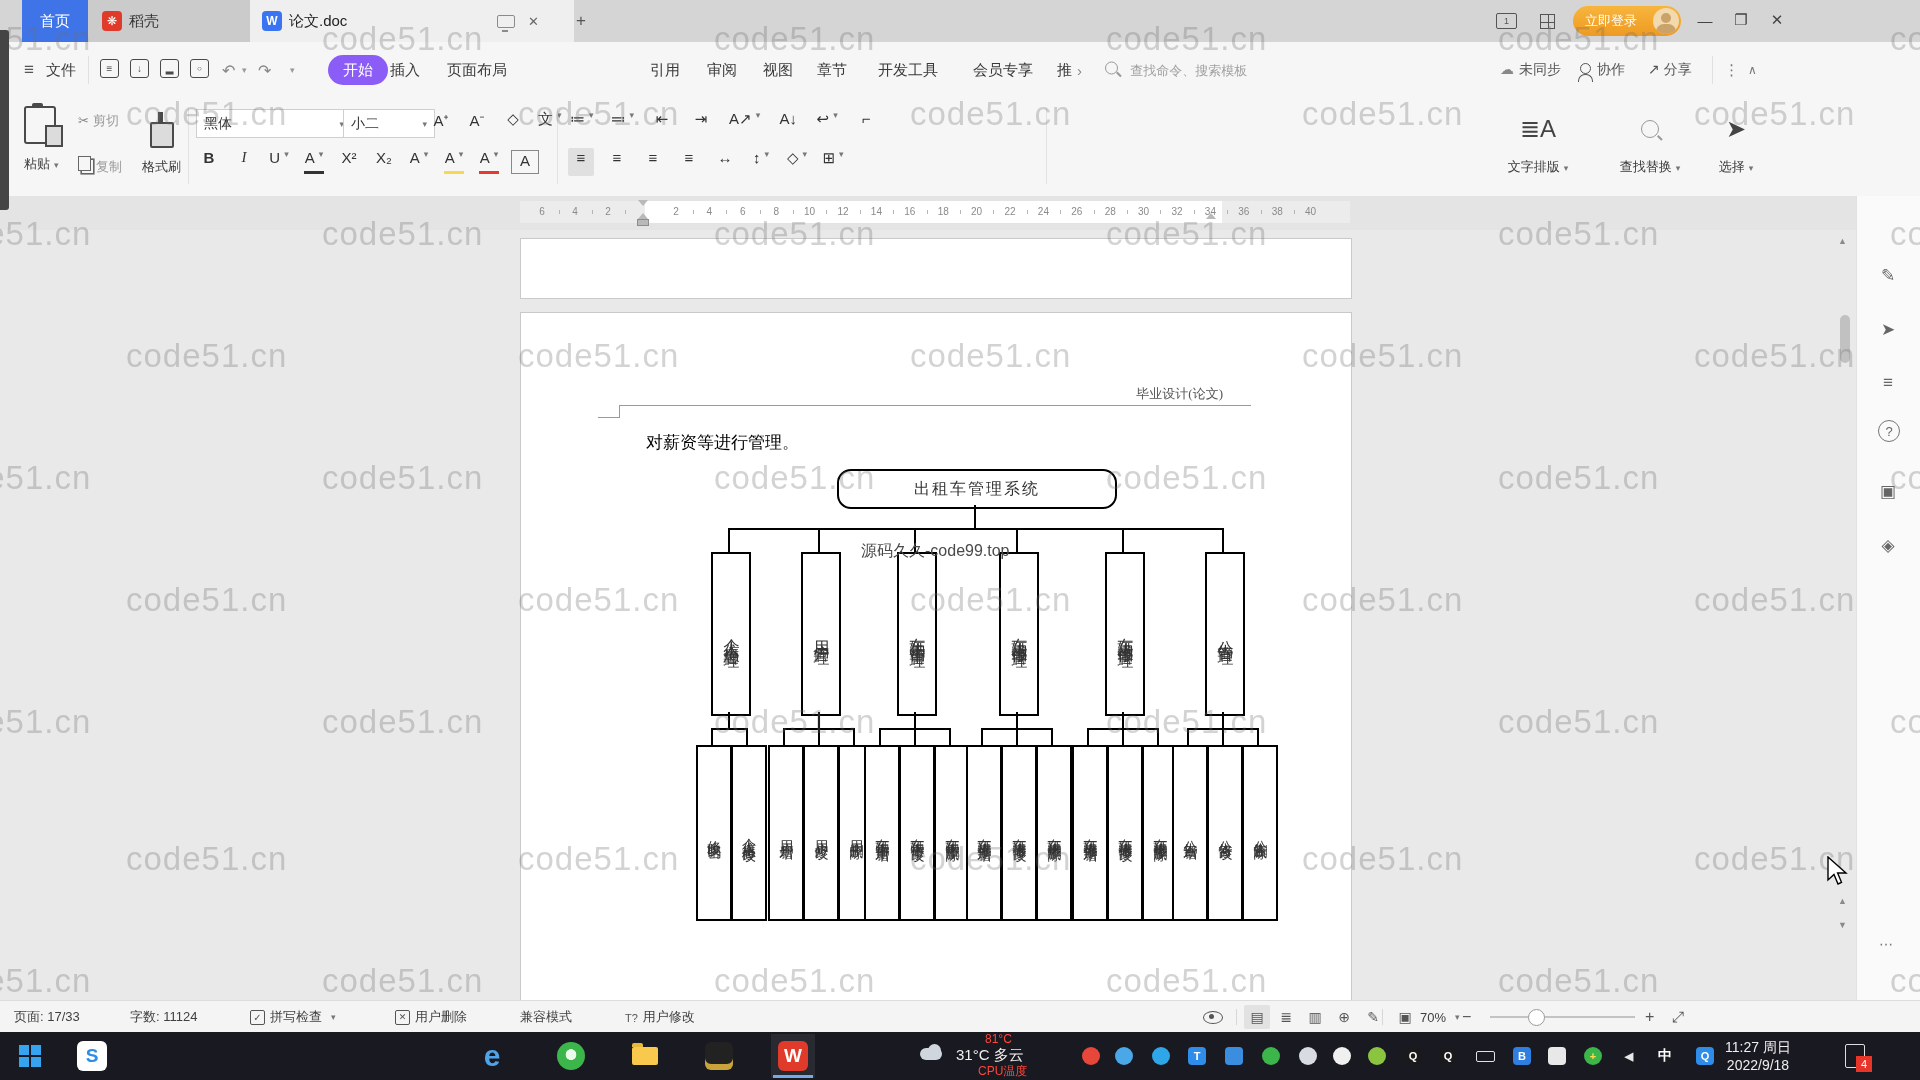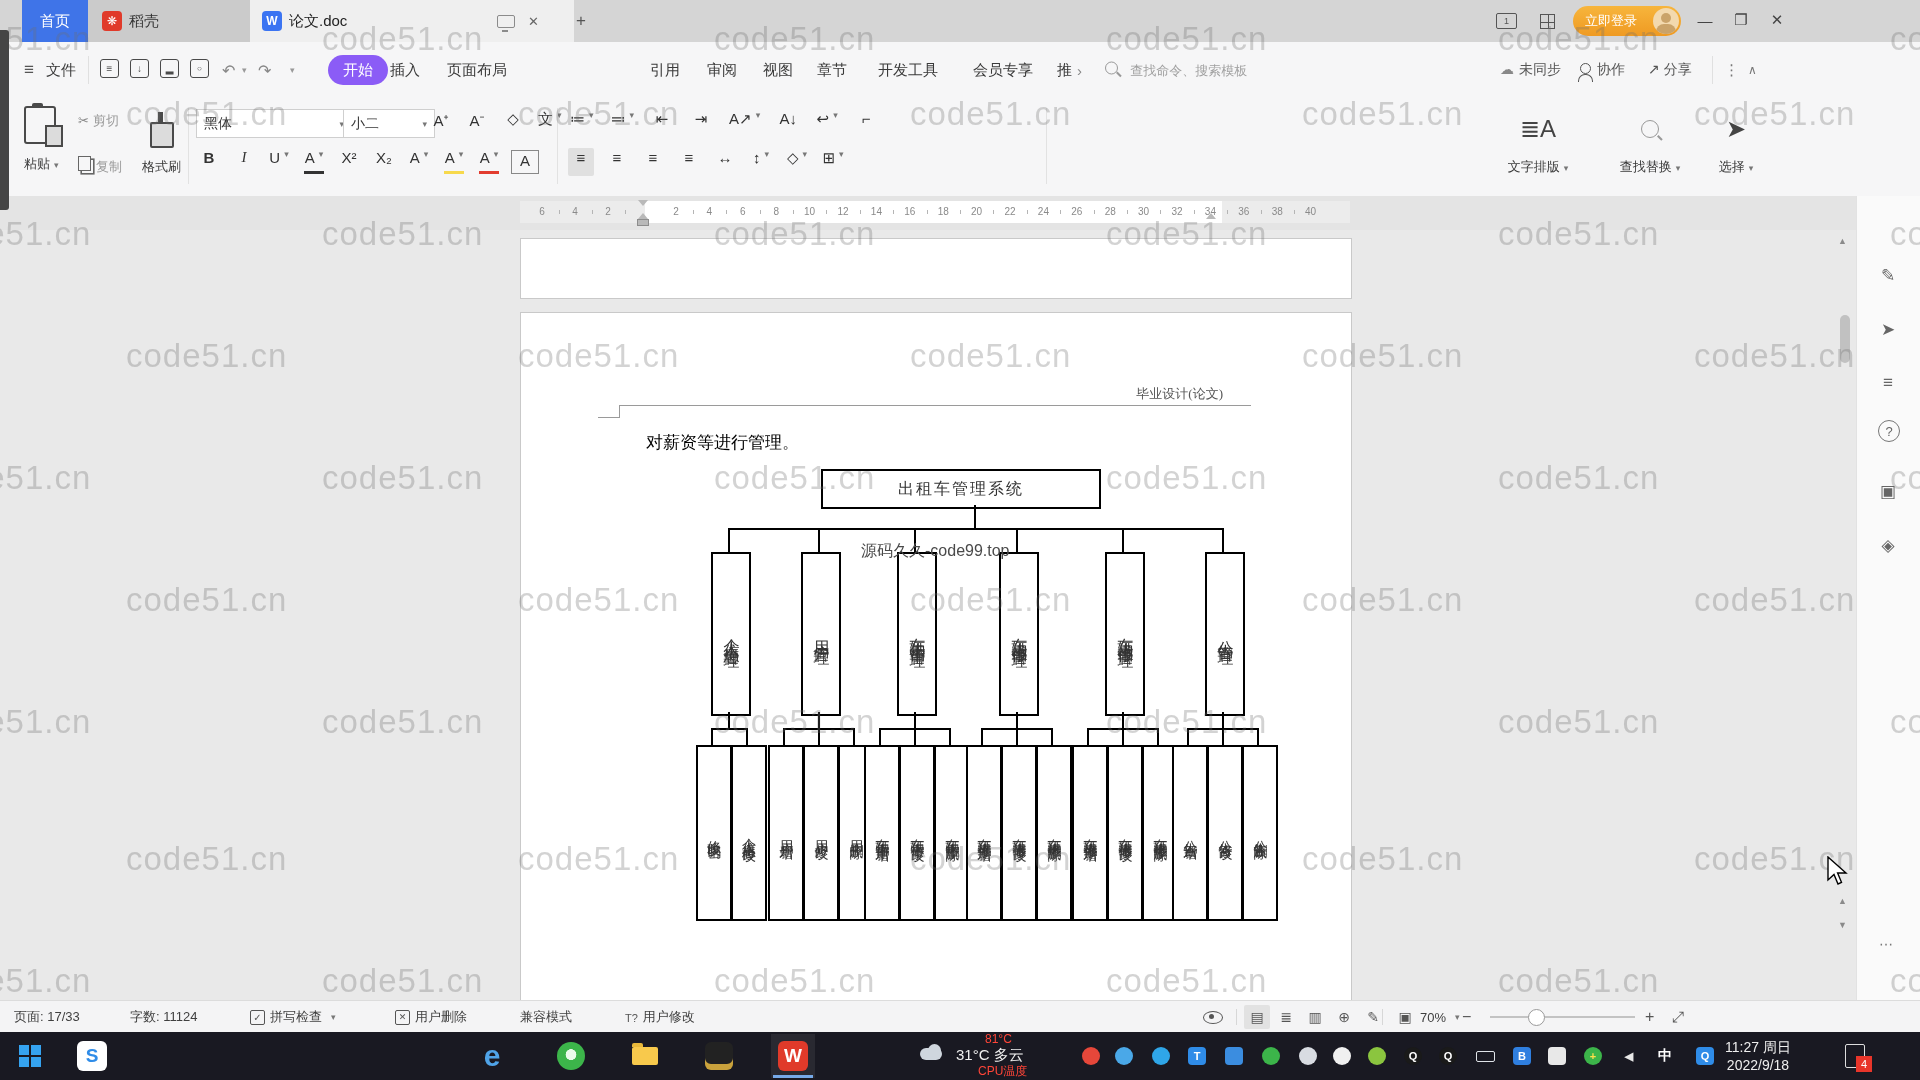--- a/index.html
+++ b/index.html
@@ -426,21 +426,21 @@
 
   <div id="doc-area">
     <div id="page-prev" class="page"></div>
     <div id="page2" class="page">
       <div class="abs doc-serif" style="right:128px;top:72px;font-size:13px;color:#555;">毕业设计(论文)</div>
       <div class="abs" style="left:98px;top:92px;width:632px;height:1px;background:#9a9a9a;"></div>
       <div class="abs" style="left:98px;top:92px;width:1px;height:13px;background:#9a9a9a;"></div>
       <div class="abs" style="left:77px;top:104px;width:22px;height:1px;background:#9a9a9a;"></div>
       <div class="abs doc-serif" style="left:125px;top:118px;font-size:17px;">对薪资等进行管理。</div>
       <div id="diagram" class="abs" style="left:0;top:0;width:830px;height:700px;">
-          <div class="chart-box-h" style="position: absolute; left: 300px; top: 156px; width: 276px; height: 36px; font-size: 16px;">出租车管理系统</div>
+          <div class="chart-box-h" style="position: absolute; left: 316px; top: 156px; width: 276px; height: 36px; font-size: 16px; border-radius: 14px;">出租车管理系统</div>
           <div class="chart-line" style="position: absolute; left: 453px; top: 192px; width: 2px; height: 23px;"></div>
           <div class="chart-line" style="position: absolute; left: 207px; top: 215px; width: 496px; height: 2px;"></div>
           <div class="chart-line" style="position: absolute; left: 207px; top: 215px; width: 2px; height: 24px;"></div>
           <div class="chart-box-v" style="position: absolute; left: 190px; top: 239px; width: 36px; height: 160px; font-size: 16px;">个人信息管理</div>
           <div class="chart-line" style="position: absolute; left: 207px; top: 399px; width: 2px; height: 16px;"></div>
           <div class="chart-line" style="position: absolute; left: 189.5px; top: 415px; width: 37px; height: 2px;"></div>
           <div class="chart-line" style="position: absolute; left: 189.5px; top: 415px; width: 2px; height: 17px;"></div>
           <div class="chart-box-v" style="position: absolute; left: 174.5px; top: 432px; width: 32px; height: 172px; font-size: 14px; letter-spacing: 2px;">修改密码</div>
           <div class="chart-line" style="position: absolute; left: 224.5px; top: 415px; width: 2px; height: 17px;"></div>
           <div class="chart-box-v" style="position: absolute; left: 209.5px; top: 432px; width: 32px; height: 172px; font-size: 14px; letter-spacing: 2px;">个人信息修改</div>

